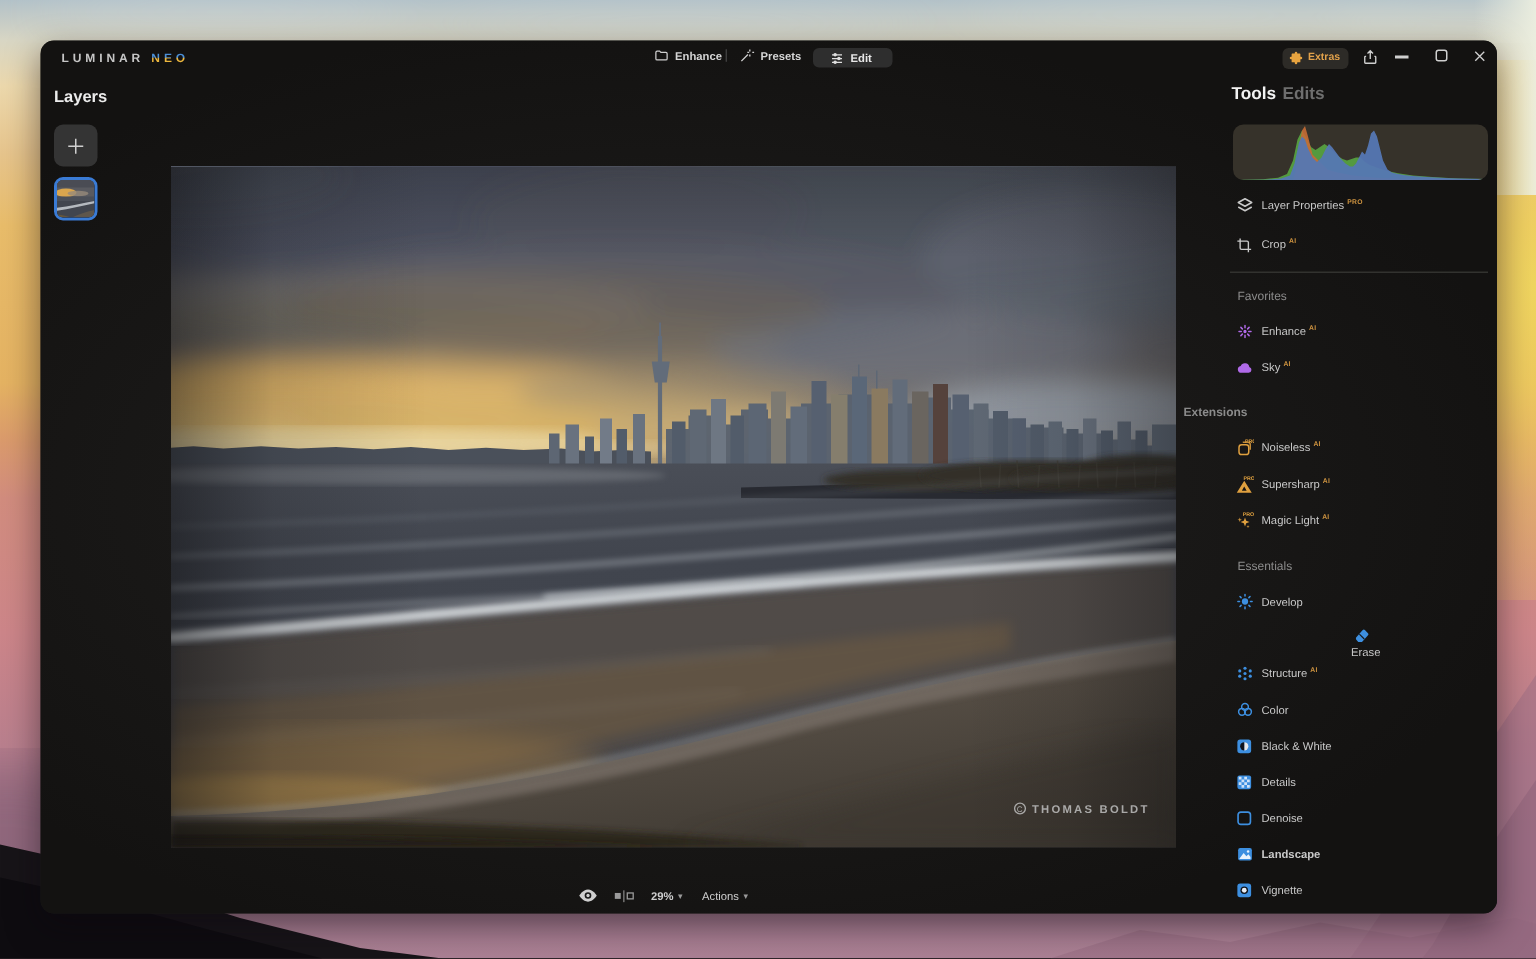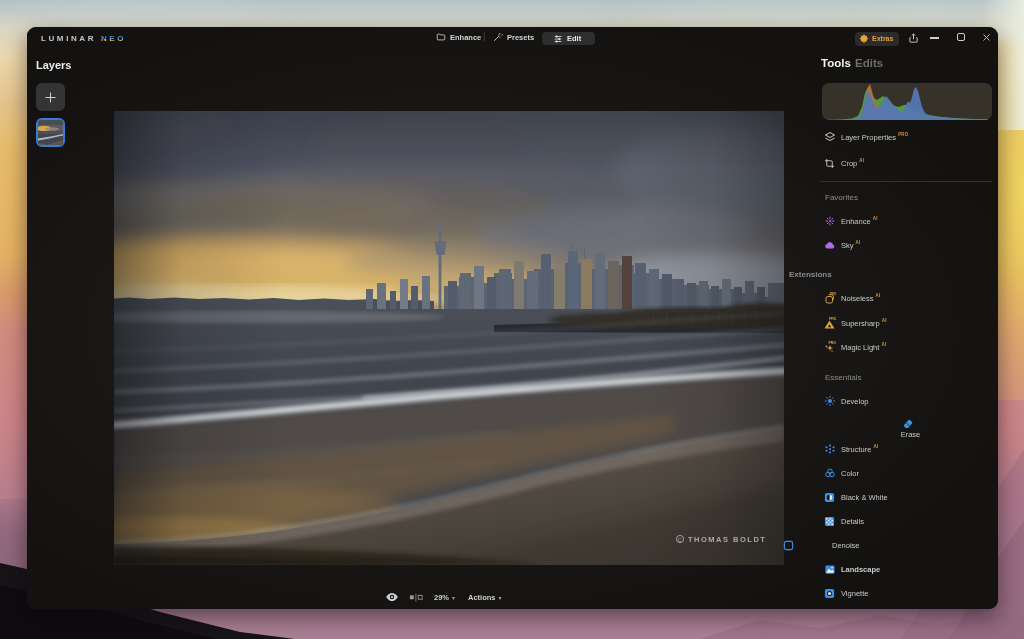--- a/index.html
+++ b/index.html
@@ -310,21 +310,21 @@
     <span style="width:10px;"></span>
     <svg width="14" height="9" viewBox="0 0 32 20">
         <rect x="2" y="5" width="9" height="9" fill="#9a9a9a"></rect>
         <rect x="15" y="1" width="1.6" height="18" fill="#9a9a9a"></rect>
         <rect x="21" y="5" width="9" height="9" fill="none" stroke="#9a9a9a" stroke-width="2"></rect>
       </svg>
     <span style="width:11px;"></span>
     <span style="font-weight:bold;">29%</span>
       <span style="font-size:6px;margin-left:3px;color:#9a9a9a;">▾</span>
     <span style="width:13px;"></span>
-    <span style="font-weight:bold;">Actions</span>
+    <span style="font-weight:normal;">Actions</span>
       <span style="font-size:6px;margin-left:3px;color:#9a9a9a;">▾</span>
   </div>
 
   <div style="position:absolute;left:794px;top:30px;font-size:11.5px;font-weight:bold;color:#f2f2f2;">Tools <span style="color:#6e6e6e;margin-left:1px;">Edits</span></div>
 
   <div style="position:absolute;left:795px;top:56px;width:170px;height:37px;background:#36322a;border-radius:7px;overflow:hidden;">
     <svg width="170" height="37" viewBox="0 0 170 37" preserveAspectRatio="none">
       <path d="M0 37 L20 36.5 30 35.5 36 33 40 24 43 10 46 4 49 9 52 15 55 17 58 15 61 13 64 15 67 18 70 21 73 23 76 24 79 23 82 22 85 22 88 25 91 27 94 28 98 29.5 103 31 110 32.5 120 34 135 35.2 150 36 170 36.4 L170 37 Z" fill="#56a040" opacity="0.95"></path>
       <path d="M40 37 L42 30 44 14 46 4 48 1 50 8 52 16 53 20 55 22 57 24 59 26 61 28 63 30 66 31 70 32 80 34 95 35.5 110 36.2 130 36.5 170 36.7 L170 37 Z" fill="#c76b35" opacity="0.9"></path>
       <path d="M0 37 L22 36.8 32 36 38 34 41 26 44 12 46 8 48 10 50 16 53 22 56 25 59 22 62 16 64 13 66 15 69 19 72 23 75 26 78 28 80 28 82 26 84 22 86 18 88 20 90 14 92 6 94 4 96 8 98 16 100 24 103 30 106 32 110 33 115 33.8 122 34.5 132 35.2 145 35.8 158 36.2 170 36.4 L170 37 Z" fill="#5577b3" opacity="0.95"></path>
@@ -466,21 +466,21 @@
               <rect x="16" y="8" width="4" height="4"></rect>
               <rect x="4" y="12" width="4" height="4"></rect>
               <rect x="12" y="12" width="4" height="4"></rect>
               <rect x="8" y="16" width="4" height="4"></rect>
               <rect x="16" y="16" width="4" height="4"></rect>
             </g>
           </svg>
         </span>
       <span class="row-label" style="margin-left:5px;">Details</span>
     </div>
-      <div style="position:absolute;left:755px;top:511px;width:170px;height:14px;display:flex;align-items:center;gap:32px;">
+      <div style="position:absolute;left:796px;top:511px;width:170px;height:14px;display:flex;align-items:center;">
       <span style="width:13px;display:flex;justify-content:center;">
           <svg width="11" height="11" viewBox="0 0 24 24" fill="none" stroke="#3d8fe0" stroke-width="2.4">
             <rect x="3" y="3" width="18" height="18" rx="4"></rect>
           </svg>
         </span>
       <span class="row-label" style="margin-left:5px;">Denoise</span>
     </div>
       <div style="position:absolute;left:796px;top:535px;width:170px;height:14px;display:flex;align-items:center;font-weight:bold;">
       <span style="width:13px;display:flex;justify-content:center;">
           <svg width="12" height="11" viewBox="0 0 24 24">

